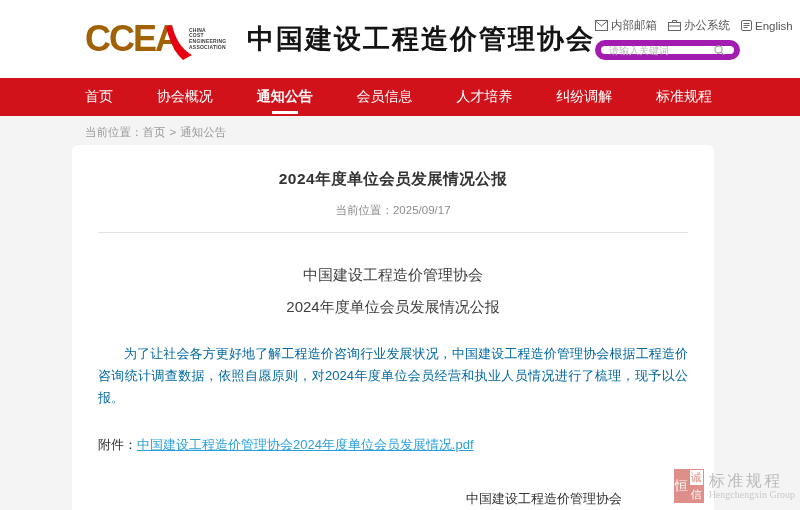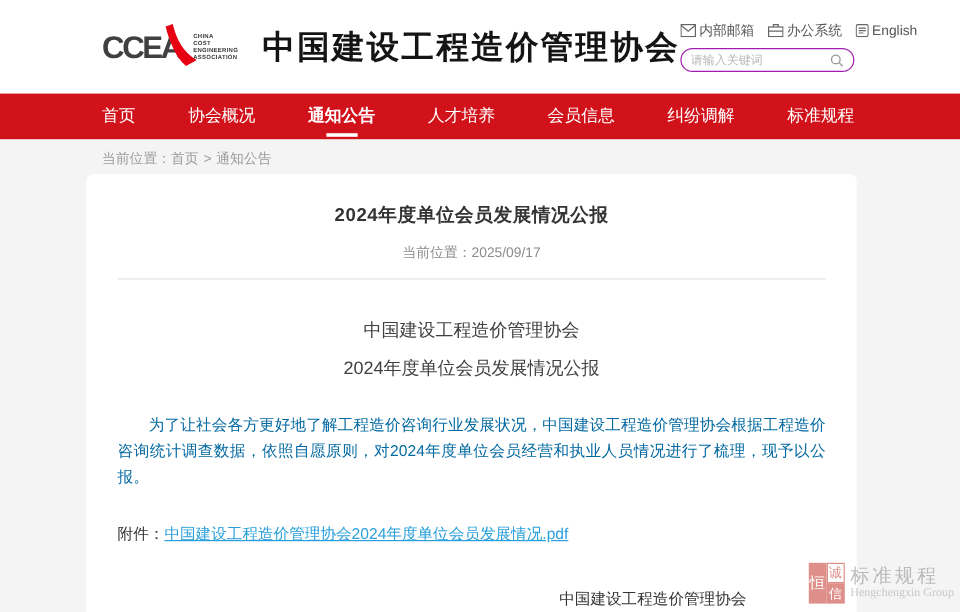--- a/index.html
+++ b/index.html
@@ -11,22 +11,22 @@
   }
 
   
   .header {
     height:78px; background:#ffffff;
     display:flex; align-items:center; justify-content:space-between;
     padding:0 100px 0 85px;
   }
   .logo-area { display:flex; align-items:center; cursor:pointer; }
   .ccea {
-    position:relative; font-weight:800; font-size:26px; letter-spacing:-2px;
-    color:#404040; line-height:1; padding-right:6px;
+    position:relative; font-weight:800; font-size:36px; letter-spacing:-2px;
+    color:#a16207; line-height:1; padding-right:6px;
   }
   .ccea-swoosh {
     position:absolute; right:-7px; bottom:-4px; width:27px; height:36px;
     pointer-events:none;
   }
   .ccea-sub {
     margin-left:4px; width:48px; overflow:visible;
   }
   .ccea-sub-inner {
     font-size:8px; font-weight:700; color:#3a3a3a; line-height:1.18;
@@ -38,23 +38,23 @@
     letter-spacing:2px; white-space:nowrap;
   }
   .header-right { display:flex; flex-direction:column; gap:7px; }
   .quick-links {
     display:flex; gap:11px; font-size:11.5px; color:#555;
     align-items:center; white-space:nowrap;
   }
   .quick-link { display:flex; align-items:center; gap:3px; cursor:pointer; }
   .quick-link svg { display:block; }
   .search-box {
-    width:145px; height:20px; border:1px solid #a21caf; border-radius:10px;
+    width:145px; height:20px; border:6px solid #a21caf; border-radius:10px;
     background:#fff; display:flex; align-items:center;
-    justify-content:space-between; padding:0 8px;
+    padding:0 8px;
   }
   .search-box input {
     border:none; outline:none; font-size:10px; color:#333; width:105px;
     background:transparent; font-family:"Liberation Sans", sans-serif;
   }
   .search-box input::placeholder { color:#b8b8b8; }
 
   
   .nav { height:38px; background:#d2121a; }
   .nav-inner {
@@ -189,22 +189,22 @@
       </svg>
     </div>
   </div>
 </div>
 
 <div class="nav">
   <div class="nav-inner">
     <div class="nav-item">首页</div>
     <div class="nav-item">协会概况</div>
     <div class="nav-item active">通知公告</div>
+    <div class="nav-item">会员信息</div>
     <div class="nav-item">人才培养</div>
-    <div class="nav-item">会员信息</div>
     <div class="nav-item">纠纷调解</div>
     <div class="nav-item">标准规程</div>
   </div>
 </div>
 
 <div class="breadcrumb">
   <span>当前位置：</span><span class="crumb-link">首页</span><span class="sep">&gt;</span><span class="crumb-link">通知公告</span>
 </div>
 
 <div class="card">

